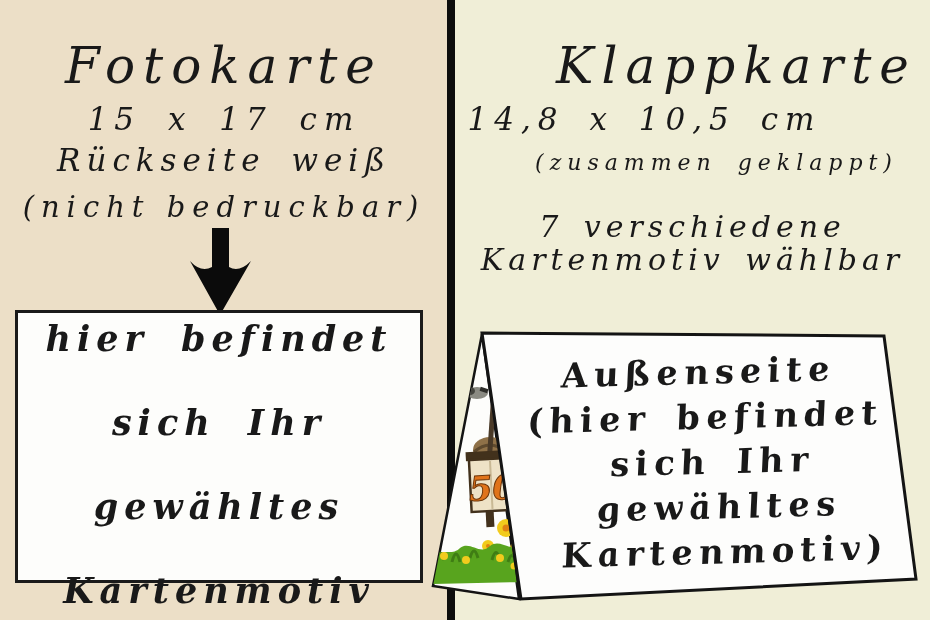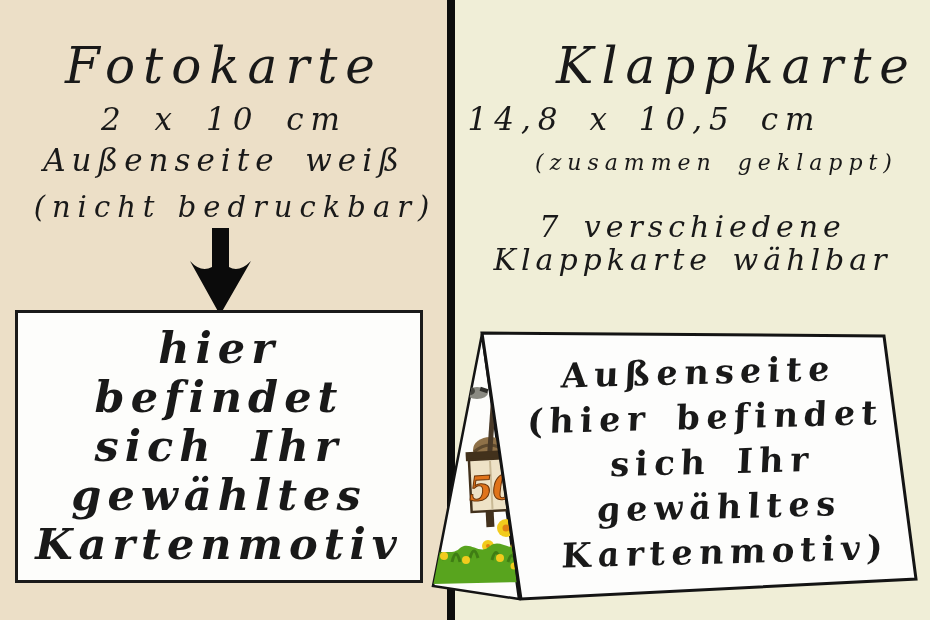--- a/index.html
+++ b/index.html
@@ -11,28 +11,28 @@
   .abs{position:absolute;}
   .bg-left{left:0;top:0;width:448px;height:620px;background:var(--left-bg,#ecdfc7);}
   .bg-right{left:455px;top:0;width:475px;height:620px;background:var(--right-bg,#f0eed7);}
   .divider{left:447px;top:0;width:8px;height:620px;background:var(--divider,#0d0d0d);}
   .ctext{text-align:center;font-weight:400;}
   
   .col-left{left:0;top:0;width:448px;height:620px;}
   .l-title{left:0;top:36px;width:448px;font-size:50px;line-height:60px;letter-spacing:8px;}
   .l-size{left:0;top:101px;width:448px;font-size:31px;line-height:36px;letter-spacing:7px;word-spacing:10px;}
   .l-back{left:0;top:142px;width:448px;font-size:31px;line-height:36px;letter-spacing:6px;word-spacing:10px;}
-  .l-note{left:0;top:190px;width:448px;font-size:29px;line-height:34px;letter-spacing:7px;font-weight:400;padding-left:11px;}
+  .l-note{left:0;top:190px;width:448px;font-size:29px;line-height:34px;letter-spacing:7px;font-weight:400;}
   .arrow-svg{left:180px;top:226px;width:80px;height:92px;}
   .motiv-box{
     left:15px;top:310px;width:402px;height:267px;
     background:var(--panel-white,#fdfdfb);border:3px solid #1a1a1a;
     display:flex;flex-direction:column;justify-content:center;
   }
-  .motiv-box .line{font-size:43px;line-height:49px;letter-spacing:6px;word-spacing:14px;text-align:center;font-weight:700;}
+  .motiv-box .line{font-size:35px;line-height:49px;letter-spacing:6px;word-spacing:14px;text-align:center;font-weight:700;margin-top:35px;}
   
   .col-right{left:455px;top:0;width:475px;height:620px;}
   .r-title{left:0;top:36px;width:475px;font-size:50px;line-height:60px;letter-spacing:8px;margin-left:44px;}
   .r-size{left:0;top:101px;width:379px;font-size:31px;line-height:36px;letter-spacing:7px;word-spacing:8px;}
   .r-note{left:0;top:149px;width:523px;font-size:22px;line-height:28px;letter-spacing:6px;word-spacing:8px;}
   .r-desc{left:0;top:210px;width:475px;font-size:30px;line-height:33px;letter-spacing:5px;word-spacing:6px;}
   
   .card-svg{left:425px;top:325px;width:505px;height:295px;}
   .card-front-label{
     left:500px;top:350px;width:390px;
@@ -45,43 +45,43 @@
 <body>
 
 <div class="canvas">
 
   <div class="abs bg-left"></div>
   <div class="abs bg-right"></div>
   <div class="abs divider"></div>
 
   <div class="abs col-left">
     <div class="abs ctext l-title">Fotokarte</div>
-    <div class="abs ctext l-size">2 x 10 cm</div>
-    <div class="abs ctext l-back">Außenseite weiß</div>
+    <div class="abs ctext l-size">15 x 17 cm</div>
+    <div class="abs ctext l-back">Rückseite weiß</div>
     <div class="abs ctext l-note">(nicht bedruckbar)</div>
 
     <svg class="abs arrow-svg" viewBox="180 226 80 92">
       <path d="M212 228 L229 228 L229 267 Q239 273 251 261 L220 315 L190 261 Q201 273 212 267 Z" fill="#0b0b0b"></path>
     </svg>
 
     <div class="abs motiv-box">
       <div class="line">hier befindet</div>
       <div class="line">sich Ihr</div>
       <div class="line">gewähltes</div>
       <div class="line">Kartenmotiv</div>
     </div>
   </div>
 
   <div class="abs col-right">
     <div class="abs ctext r-title">Klappkarte</div>
     <div class="abs ctext r-size">14,8 x 10,5 cm</div>
     <div class="abs ctext r-note">(zusammen geklappt)</div>
     <div class="abs ctext r-desc">
       <div class="line">7 verschiedene</div>
-      <div class="line">Klappkarte wählbar</div>
+      <div class="line">Kartenmotiv wählbar</div>
     </div>
   </div>
 
   <svg class="abs card-svg" viewBox="425 325 505 295">
     <defs>
       <clipPath id="wedgeClip">
         <path d="M482 334 L436 571 L433 586 L519 599 Z"></path>
       </clipPath>
     </defs>
 

